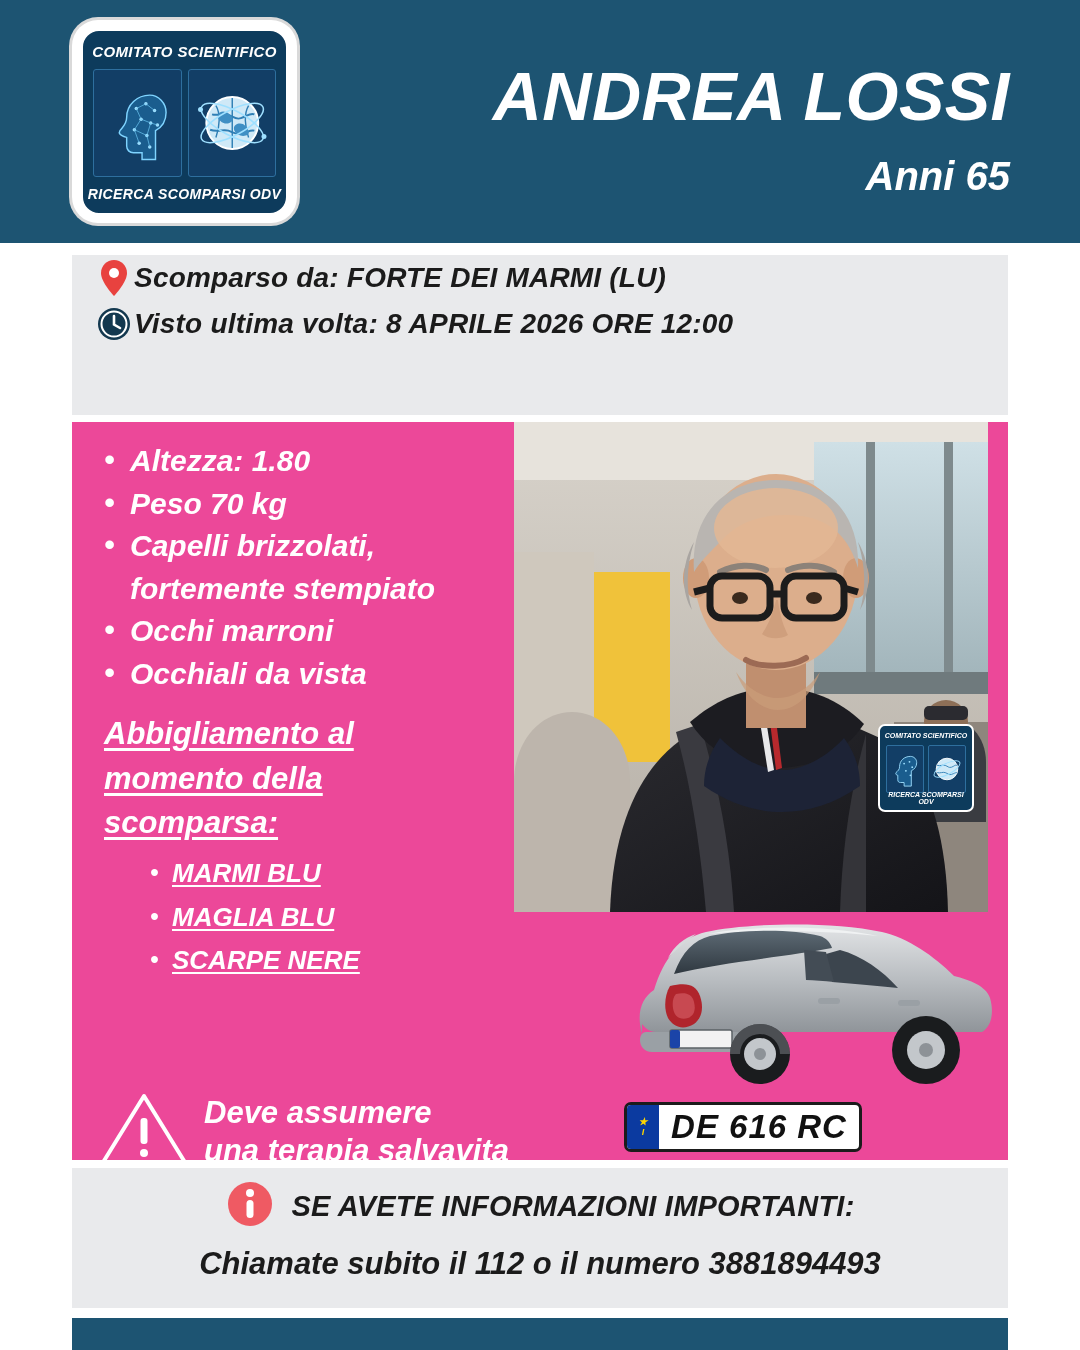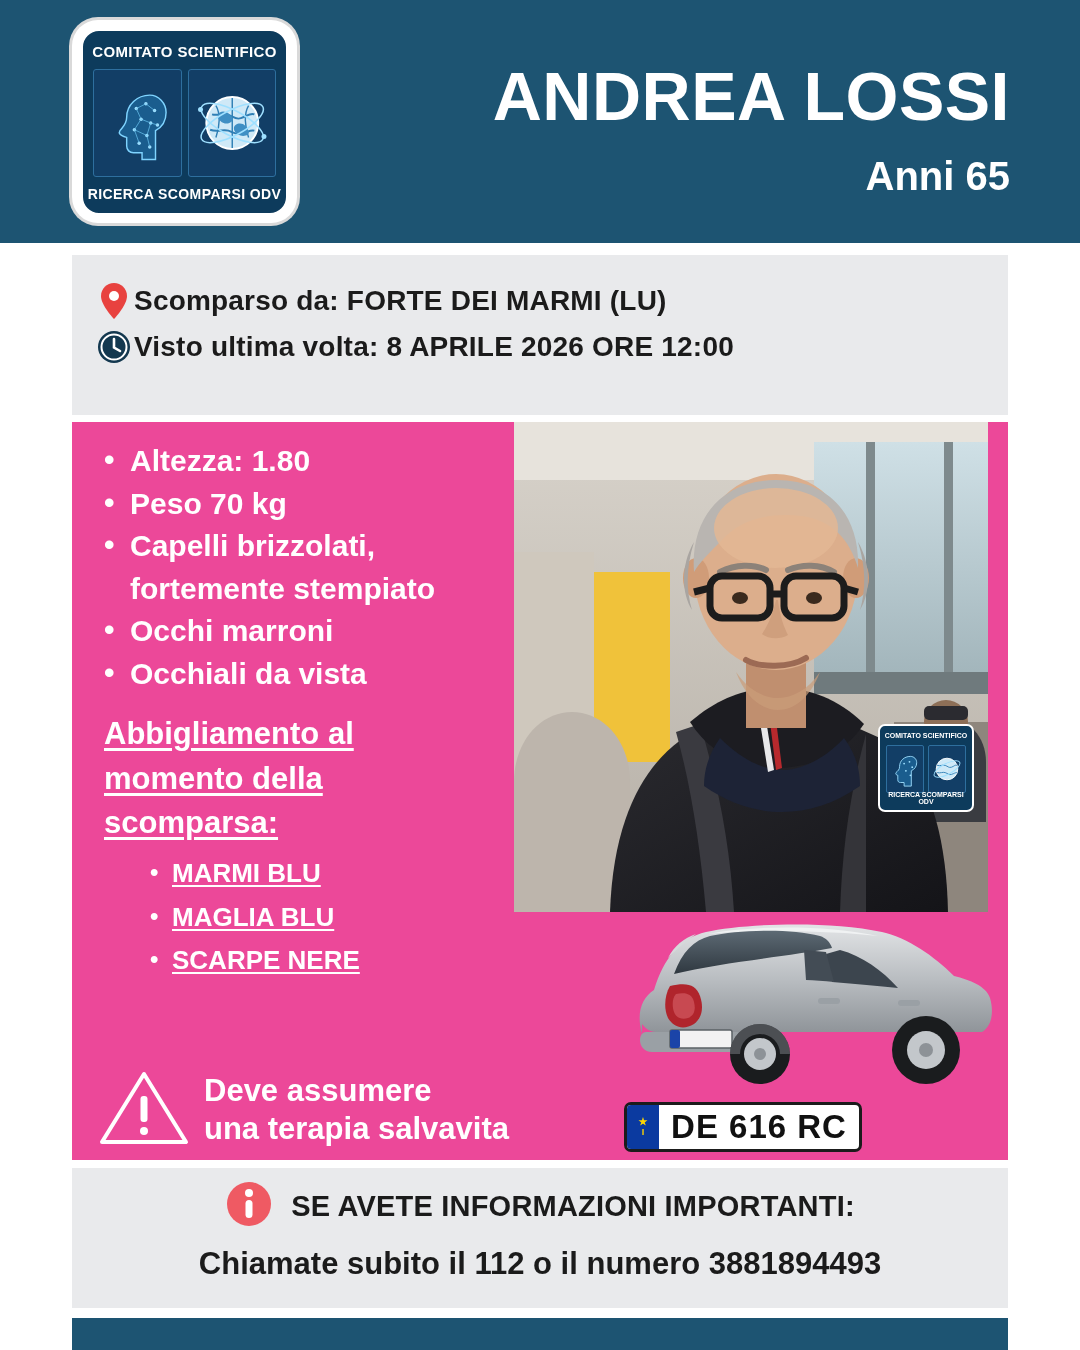--- a/index.html
+++ b/index.html
@@ -12,20 +12,21 @@
     height: 1350px;
     font-family: "DejaVu Sans", sans-serif;
     overflow: hidden;
   }
   .poster {
     position: relative;
     width: 1080px;
     height: 980px;
     background: #ffffff;
     box-sizing: border-box;
+    font-style: italic;
   }
 
   
   .header {
     position: absolute;
     left: 0; top: 0;
     width: 1080px;
     height: 243px;
     background: #1d5472;
     display: flex;
@@ -117,21 +118,21 @@
   }
 
   
   .info-strip {
     position: absolute;
     left: 72px;
     top: 255px;
     width: 936px;
     height: 160px;
     background: #e9eaec;
-    padding: 27px 0 0 0;
+    padding: 4px 0 0 0;
     box-sizing: border-box;
   }
   .info-row {
     display: flex;
     align-items: center;
     padding-left: 22px;
     margin-bottom: 10px;
   }
   .info-row .ico {
     width: 40px;
@@ -216,21 +217,21 @@
     position: absolute;
     left: -22px;
     top: 0;
     text-decoration: none;
     font-size: 24px;
   }
 
   .warning {
     position: absolute;
     left: 26px;
-    top: 646px;
+    top: 668px;
     display: flex;
     align-items: center;
     gap: 14px;
   }
   .warning-text {
     font-family: "Liberation Sans", sans-serif;
     font-size: 31px;
     font-weight: bold;
     color: #ffffff;
     line-height: 1.22;

